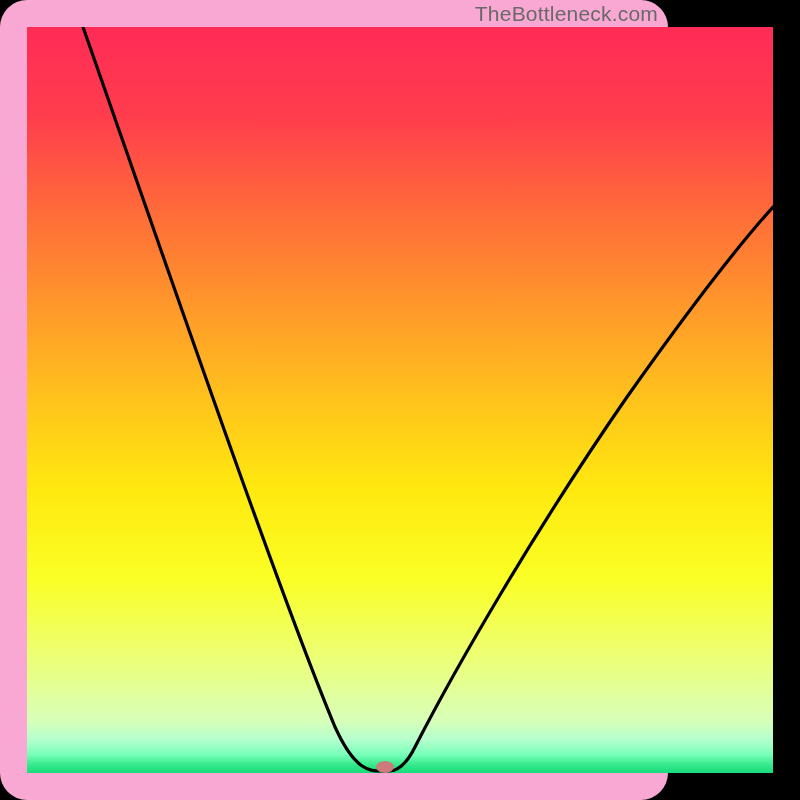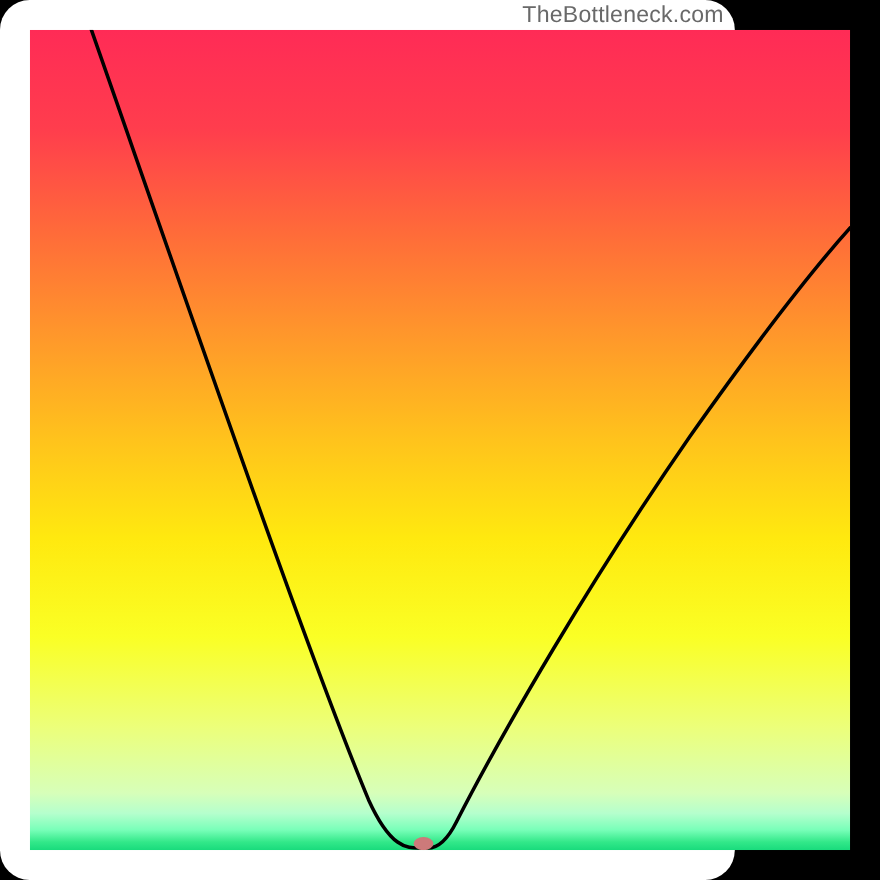--- a/index.html
+++ b/index.html
@@ -8,21 +8,21 @@
     width: 800px;
     height: 800px;
     background: #000;
     font-family: Arial, Helvetica, sans-serif;
     overflow: hidden;
   }
   .frame {
     position: relative;
     width: 668px;
     height: 800px;
-    background: #ffffff;
+    background: #f9a8d4;
     border-radius: 27px;
   }
   .watermark {
     position: absolute;
     top: 2px;
     right: 10px;
     color: #696969;
     font-size: 21px;
     font-weight: 400;
     letter-spacing: 0.2px;

